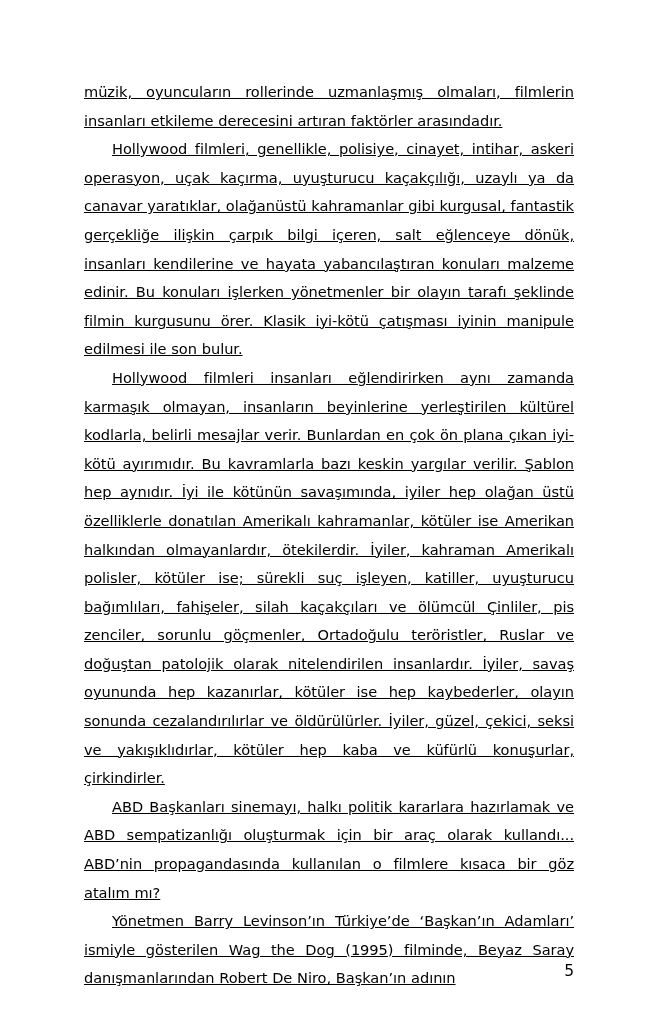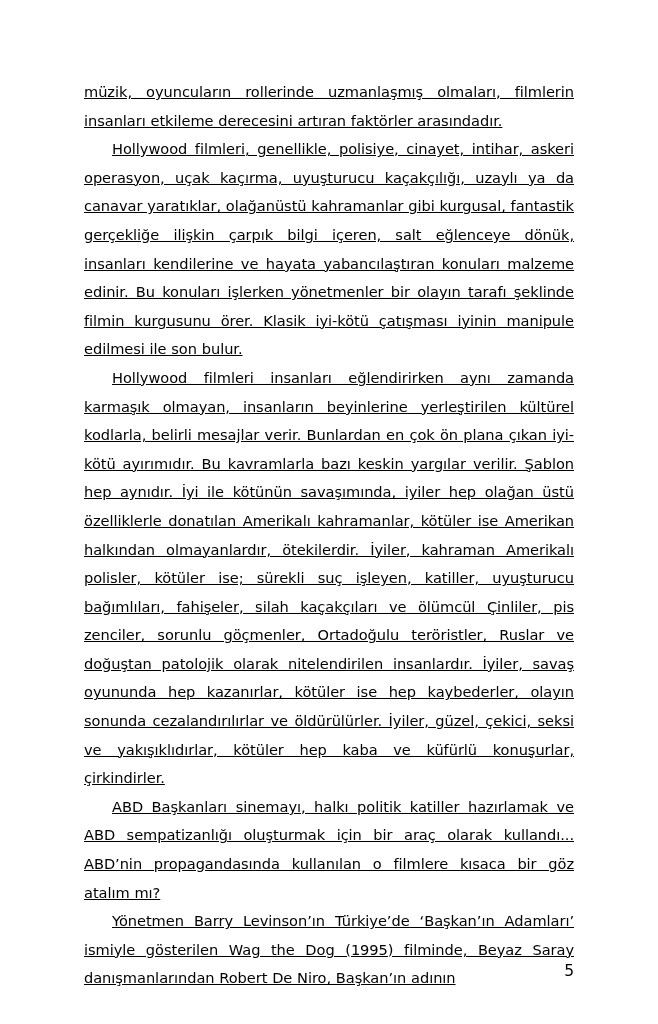--- a/index.html
+++ b/index.html
@@ -52,19 +52,19 @@
 </style>
 </head>
 <body>
 
 <div class="page">
 
   <div class="body-text">
     <p>müzik, oyuncuların rollerinde uzmanlaşmış olmaları, filmlerin insanları etkileme derecesini artıran faktörler arasındadır.</p>
     <p class="indent">Hollywood filmleri, genellikle, polisiye, cinayet, intihar, askeri operasyon, uçak kaçırma, uyuşturucu kaçakçılığı, uzaylı ya da canavar yaratıklar, olağanüstü kahramanlar gibi kurgusal, fantastik gerçekliğe ilişkin çarpık bilgi içeren, salt eğlenceye dönük, insanları kendilerine ve hayata yabancılaştıran konuları malzeme edinir. Bu konuları işlerken yönetmenler bir olayın tarafı şeklinde filmin kurgusunu örer. Klasik iyi-kötü çatışması iyinin manipule edilmesi ile son bulur.</p>
     <p class="indent">Hollywood filmleri insanları eğlendirirken aynı zamanda karmaşık olmayan, insanların beyinlerine yerleştirilen kültürel kodlarla, belirli mesajlar verir. Bunlardan en çok ön plana çıkan iyi-kötü ayırımıdır. Bu kavramlarla bazı keskin yargılar verilir. Şablon hep aynıdır. İyi ile kötünün savaşımında, iyiler hep olağan üstü özelliklerle donatılan Amerikalı kahramanlar, kötüler ise Amerikan halkından olmayanlardır, ötekilerdir. İyiler, kahraman Amerikalı polisler, kötüler ise; sürekli suç işleyen, katiller, uyuşturucu bağımlıları, fahişeler, silah kaçakçıları ve ölümcül Çinliler, pis zenciler, sorunlu göçmenler, Ortadoğulu teröristler, Ruslar ve doğuştan patolojik olarak nitelendirilen insanlardır. İyiler, savaş oyununda hep kazanırlar, kötüler ise hep kaybederler, olayın sonunda cezalandırılırlar ve öldürülürler. İyiler, güzel, çekici, seksi ve yakışıklıdırlar, kötüler hep kaba ve küfürlü konuşurlar, çirkindirler.</p>
-    <p class="indent">ABD Başkanları sinemayı, halkı politik katiller hazırlamak ve ABD sempatizanlığı oluşturmak için bir araç olarak kullandı... ABD’nin propagandasında kullanılan o filmlere kısaca bir göz atalım mı?</p>
+    <p class="indent">ABD Başkanları sinemayı, halkı politik kararlara hazırlamak ve ABD sempatizanlığı oluşturmak için bir araç olarak kullandı... ABD’nin propagandasında kullanılan o filmlere kısaca bir göz atalım mı?</p>
     <p class="indent">Yönetmen Barry Levinson’ın Türkiye’de ‘Başkan’ın Adamları’ ismiyle gösterilen Wag the Dog (1995) filminde, Beyaz Saray danışmanlarından Robert De Niro, Başkan’ın adının</p>
   </div>
 
   <div class="page-number">5</div>
 
 </div>
 
 </body></html>

